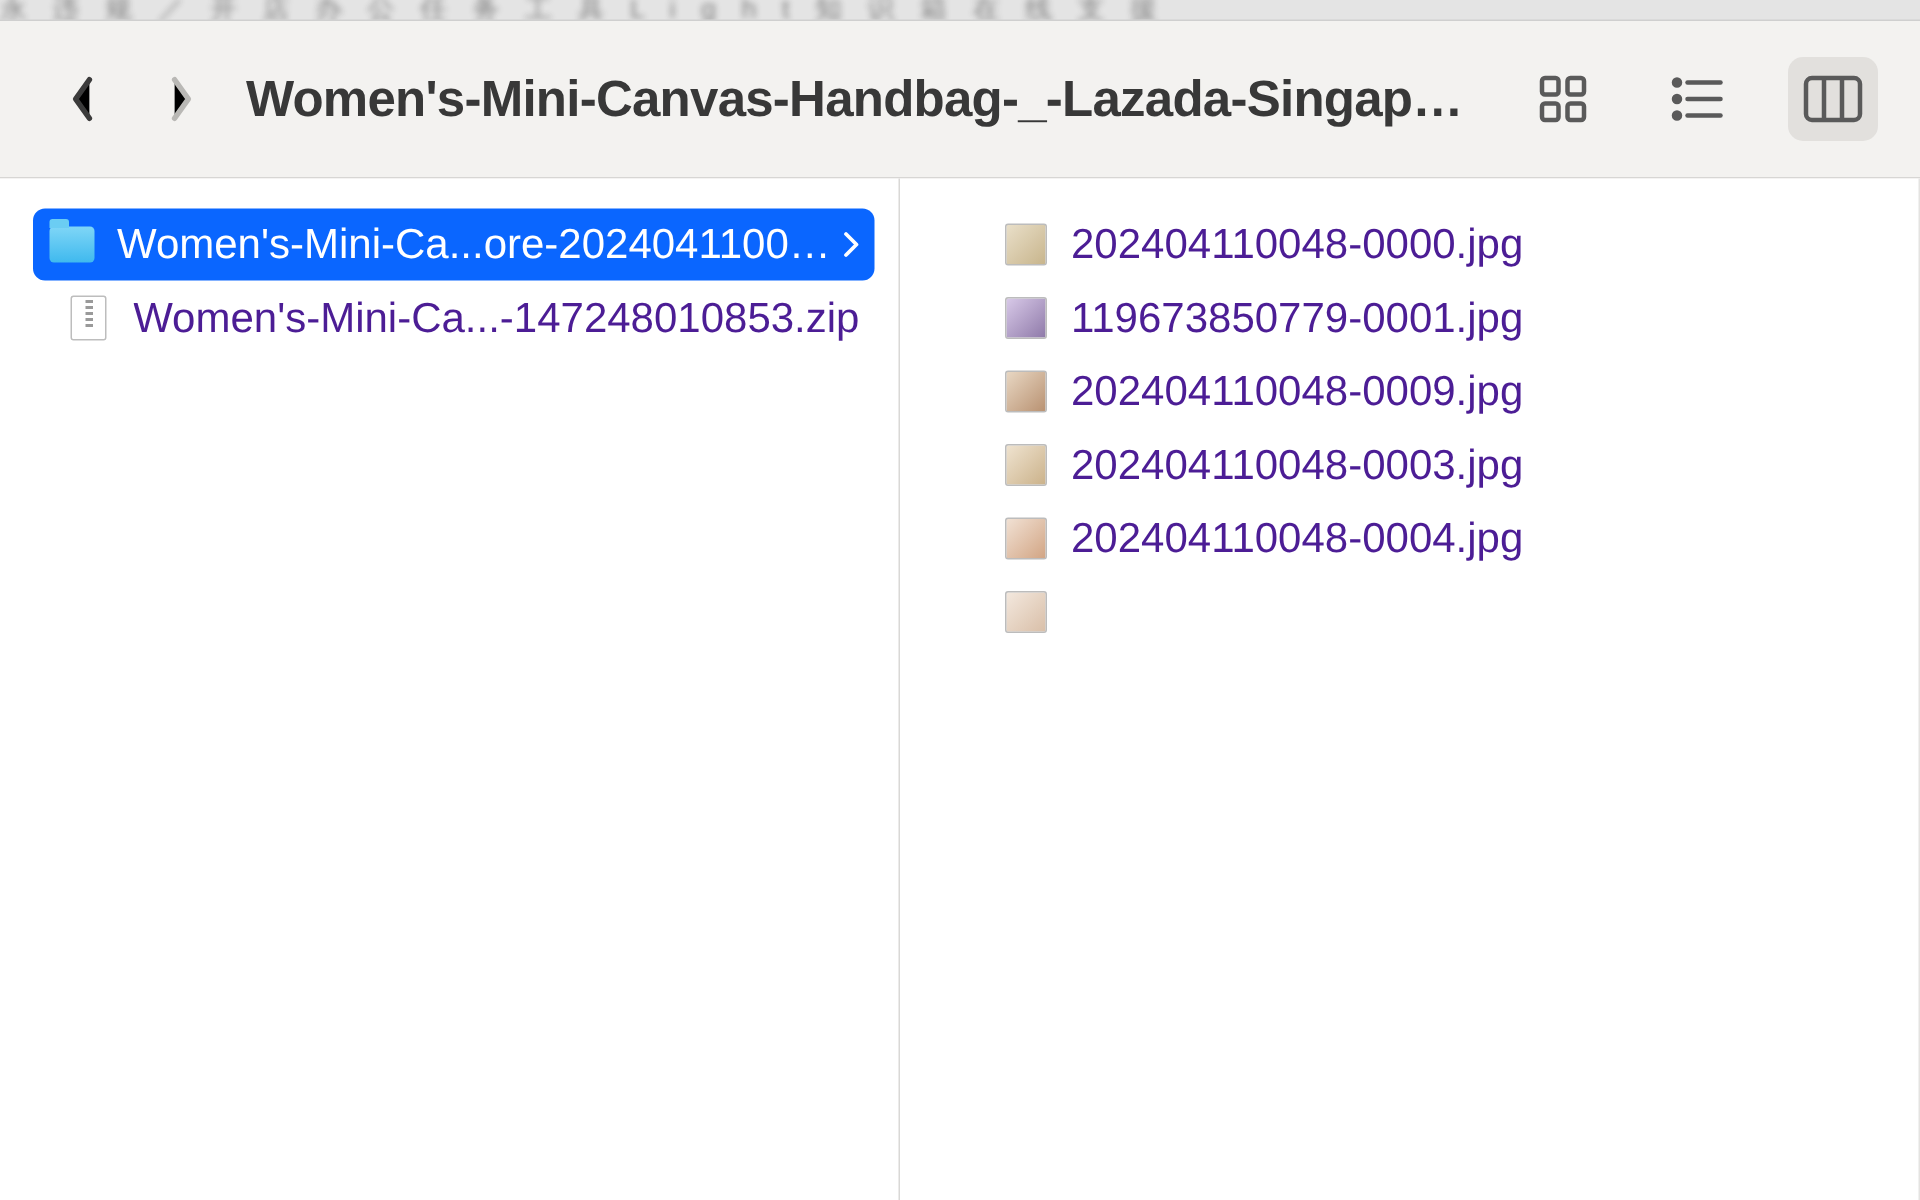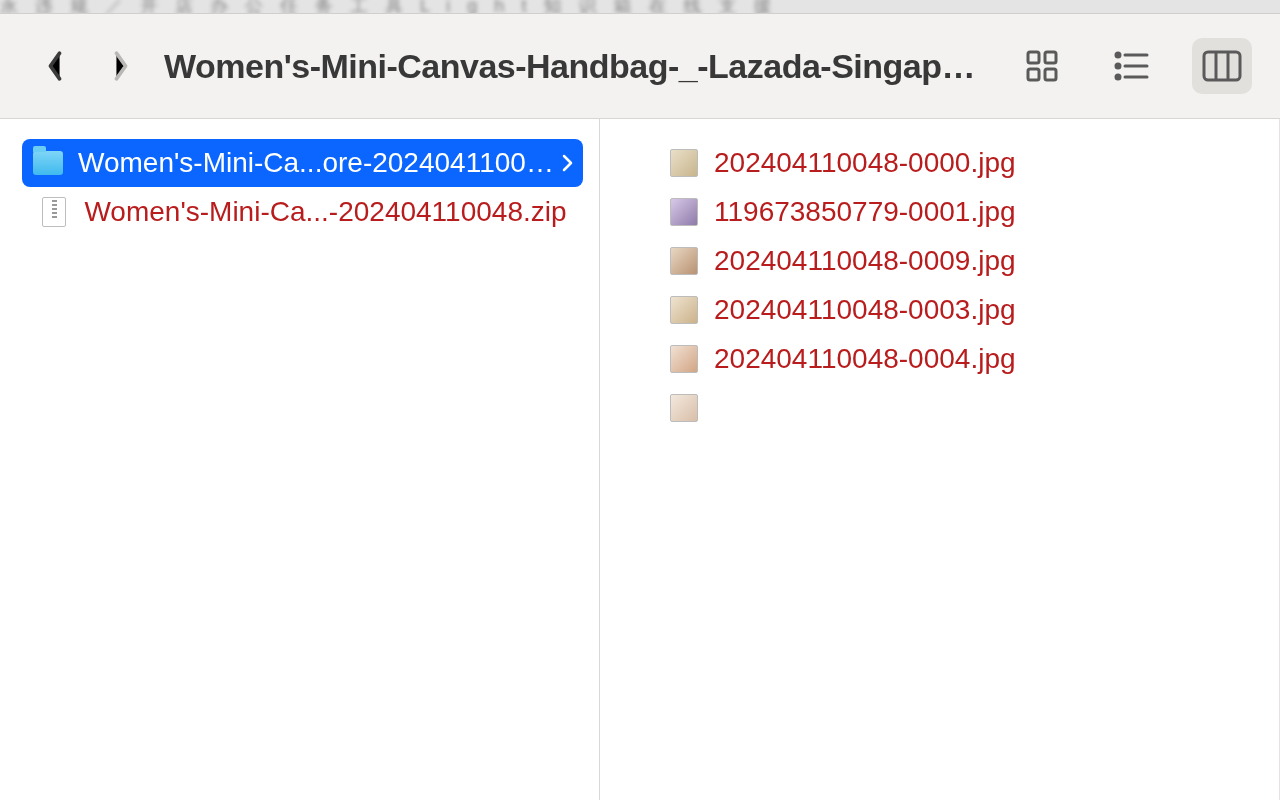--- a/index.html
+++ b/index.html
@@ -115,26 +115,26 @@
     bottom: 0;
     width: 1px;
   }
   .item {
     display: flex;
     align-items: center;
     height: 48px;
     border-radius: 8px;
     padding: 0 10px;
     font-size: 28px;
-    color: #b91c1c;
+    color: #4c1d95;
     cursor: pointer;
     white-space: nowrap;
     margin-bottom: 1px;
   }
-  .col-left .item { justify-content: center; }
+  .col-left .item { justify-content: flex-end; }
   .item.selected {
     background: #0a66ff;
     color: #ffffff;
   }
   .item .icon-slot {
     width: 32px;
     height: 32px;
     margin-right: 14px;
     display: inline-flex;
     align-items: center;
@@ -258,21 +258,21 @@
       <span class="chevron">
         <svg width="11" height="18" viewBox="0 0 11 18" fill="none" stroke="#ffffff" stroke-width="2.5" stroke-linecap="round" stroke-linejoin="round">
             <polyline points="2,2 9,9 2,16"></polyline>
           </svg>
       </span>
     </div>
     <div class="item">
       <span class="icon-slot">
           <span class="zip-icon"></span>
         </span>
-      <span class="label">Women's-Mini-Ca...-202404110048.zip</span>
+      <span class="label">Women's-Mini-Ca...-147248010853.zip</span>
     </div>
   </div>
 
   <div class="col col-right">
     <div class="item">
       <span class="icon-slot">
           <span class="thumb c0"></span>
         </span>
       <span class="label">202404110048-0000.jpg</span>
     </div>

